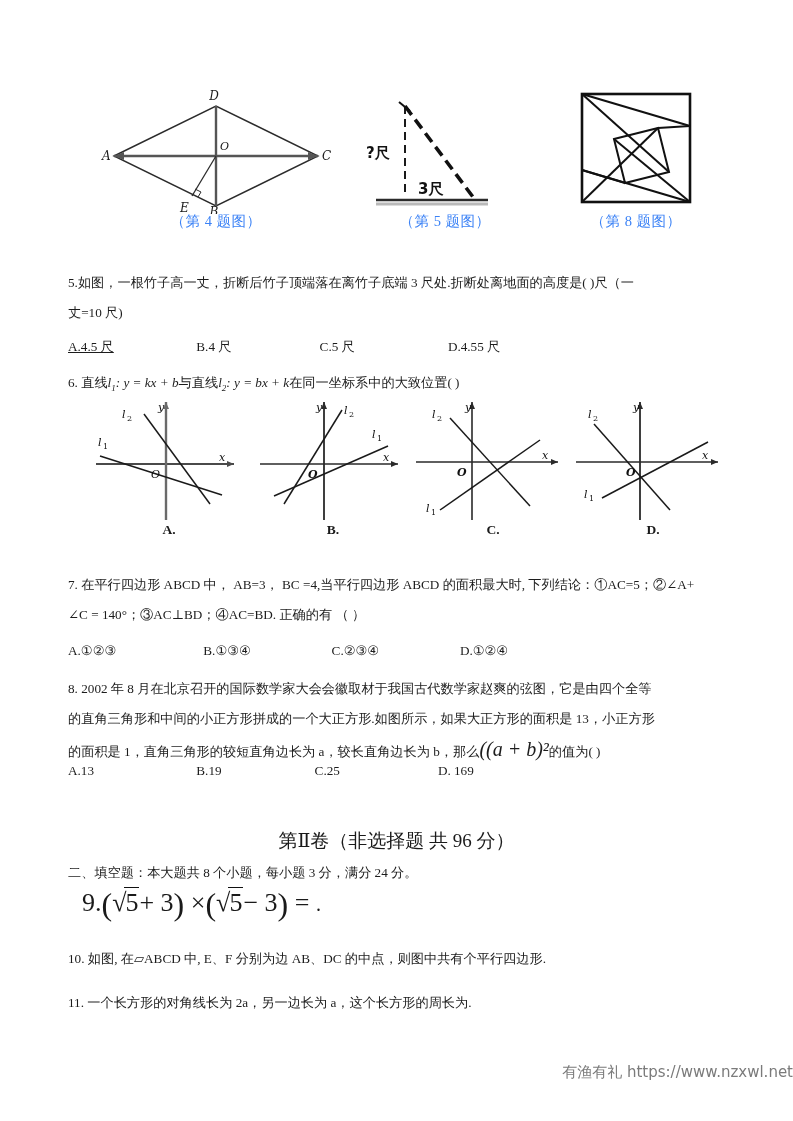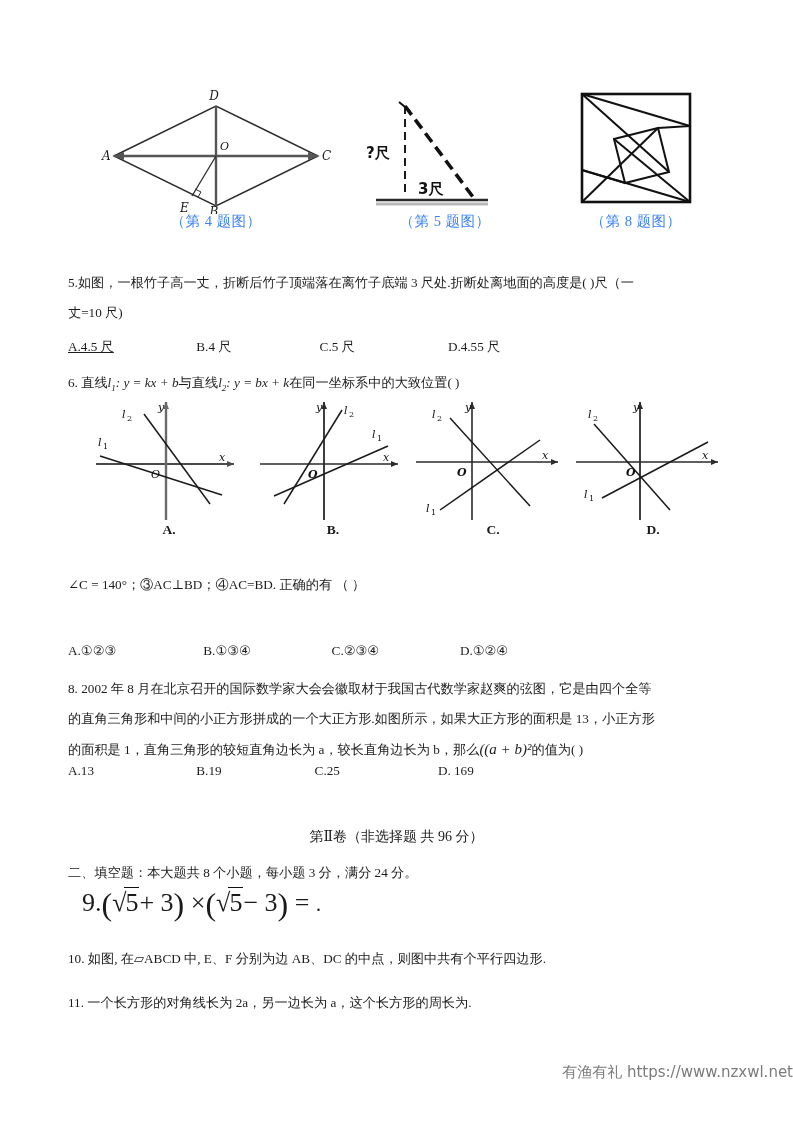--- a/index.html
+++ b/index.html
@@ -102,21 +102,21 @@
   #g-a { left: 88px; }
   #g-b { left: 252px; }
   #g-c { left: 412px; }
   #g-d { left: 572px; }
 
   
   .section-title {
     position: absolute;
     width: 793px;
     text-align: center;
-    font-size: 14px;
+    font-size: 19px;
   }
   .formula {
     position: absolute;
     font-size: 26px;
     font-family: "Liberation Serif", "DejaVu Serif", serif;
   }
   .formula .rad {
     font-size: 26px;
   }
   .formula .radicand {
@@ -320,35 +320,36 @@
         <text x="17" y="105" font-family="DejaVu Serif, serif" font-size="8" fill="#111">1</text>
         <text x="54" y="80" font-family="DejaVu Serif, serif" font-style="italic" font-size="11" font-weight="bold" fill="#111">O</text>
         <text x="130" y="63" font-family="DejaVu Serif, serif" font-style="italic" font-size="11" fill="#111">x</text>
         <text x="61" y="15" font-family="DejaVu Serif, serif" font-style="italic" font-size="11" fill="#111">y</text>
       </svg>
       <div class="graph-label">D.</div>
     </div>
   </div>
 
   <div class="qtext" style="left:68px; top:570px; width:700px;">
+    <div>7.  在平行四边形 ABCD 中， AB=3， BC =4,当平行四边形 ABCD 的面积最大时, 下列结论：①AC=5；②∠A+</div>
     <div>∠C = 140°；③AC⊥BD；④AC=BD.  正确的有 （   ）</div>
   </div>
 
   <div class="opts" style="left:68px; top:643px;">
     <span class="opt" style="width:132px;">A.①②③</span>
     <span class="opt" style="width:125px;">B.①③④</span>
     <span class="opt" style="width:125px;">C.②③④</span>
     <span class="opt">D.①②④</span>
   </div>
 
   <div class="qtext" style="left:68px; top:674px; width:700px;">
     <div>8.    2002 年 8 月在北京召开的国际数学家大会会徽取材于我国古代数学家赵爽的弦图，它是由四个全等</div>
     <div>的直角三角形和中间的小正方形拼成的一个大正方形.如图所示，如果大正方形的面积是 13，小正方形</div>
     <div>
-      <span>的面积是 1，直角三角形的较短直角边长为 a，较长直角边长为 b，那么</span><span class="mathvar" style="font-size:15px;">((a + b)²</span><span>的值为(     )</span>
+      <span>的面积是 1，直角三角形的较短直角边长为 a，较长直角边长为 b，那么</span><span class="mathvar" style="font-size:20px;">((a + b)²</span><span>的值为(     )</span>
     </div>
   </div>
 
   <div class="opts" style="left:68px; top:763px;">
     <span class="opt" style="width:125px;">A.13</span>
     <span class="opt" style="width:115px;">B.19</span>
     <span class="opt" style="width:120px;">C.25</span>
     <span class="opt">D.  169</span>
   </div>
 

